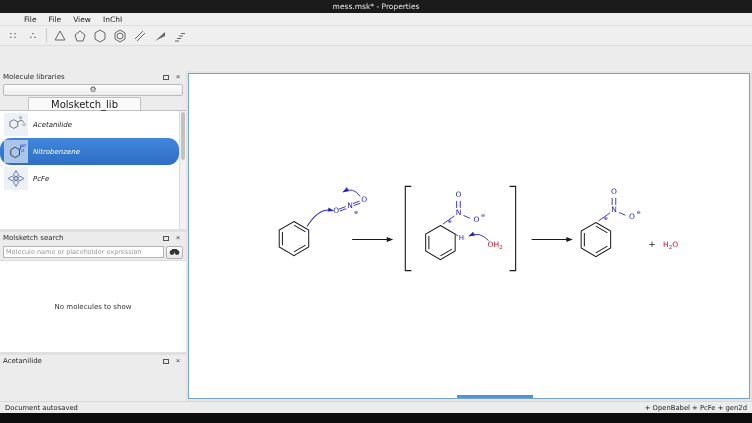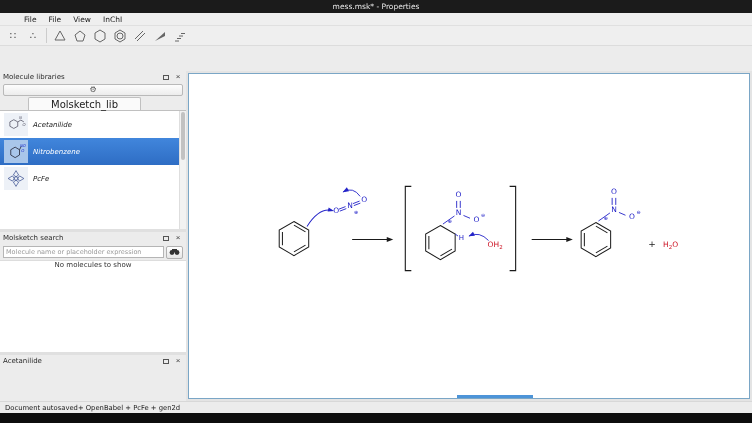--- a/index.html
+++ b/index.html
@@ -73,53 +73,53 @@
   .lib-btn { width:100%; height:12px; border:1px solid #b9b9b9; border-radius:2px;
              background:linear-gradient(#fdfdfd,#ececec); display:flex; align-items:center; justify-content:center; }
   .gear { font-size:8px; color:#555; line-height:1; }
   .tabbar { flex:0 0 14px; display:flex; align-items:flex-end; border-bottom:1px solid #c0c0c0; padding-left:28px; background:#ececec; }
   .tab { height:13px; padding:0 22px; font-size:10px; color:#1a1a1a; background:#fafafa;
          border:1px solid #c0c0c0; border-bottom:none; border-radius:2px 2px 0 0;
          display:flex; align-items:center; }
   .lib-list-wrap { flex:1; position:relative; background:#fff; overflow:hidden; }
   .lib-list { position:absolute; inset:0 7px 0 0; overflow:hidden;font-style:italic; }
   .lib-row { height:27px; display:flex; align-items:center; gap:5px; padding:0 4px; background:#fff; }
-  .lib-row.selected { background:linear-gradient(#4186dc,#2e6dc4); }
+  .lib-row.selected { background:linear-gradient(#4186dc,#2e6dc4);border-radius:11px; }
   .lib-thumb { width:24px; height:23px; flex:0 0 24px; background:#edf1f7; display:flex; align-items:center; justify-content:center; }
   .lib-row.selected .lib-thumb { background:#a9c6ea; }
   .lib-thumb svg { width:22px; height:21px; display:block; }
   .lib-label { font-size:7px; color:#1a1a1a; }
   .lib-row.selected .lib-label { color:#fff; }
   .lib-scroll { position:absolute; top:0; right:0; bottom:0; width:7px; background:#f2f2f2; border-left:1px solid #dedede; }
   .lib-scroll-thumb { position:absolute; top:1px; left:1px; width:4px; height:48px; background:#c2c2c2; border-radius:2px; }
 
   
   .panel.wikidata { flex:0 0 120px; }
   .wd-searchrow { flex:0 0 16px; display:flex; align-items:center; gap:2px; padding:1px 3px; }
   .wd-input { flex:1; height:12px; font-size:6.5px; border:1px solid #b5b5b5; background:#fff;
               padding:0 2px; font-family:inherit; color:#222; }
   .wd-input::placeholder { color:#9a9a9a; }
   .wd-btn { width:17px; height:13px; border:1px solid #b0b0b0; border-radius:2px;
             background:linear-gradient(#ffffff,#e6e6e6); display:flex; align-items:center; justify-content:center; padding:0; }
-  .wd-results { flex:1; background:#fff; border-top:1px solid #ddd; display:flex; justify-content:center; }
+  .wd-results { flex:1; background:#fff; border-top:1px solid #ddd; display:flex; align-items:center; justify-content:center; }
   .wd-empty { font-size:7px; color:#333; }
 
   
   .panel.properties { flex:1; }
   .prop-hint { font-size:7px; color:#333; padding:4px 3px; }
 
   
   .canvas-wrap { flex:1; padding:2px; }
   .canvas { position:relative; width:100%; height:100%; background:#fff; border:1px solid #7aa6c6; }
   .scene { position:absolute; inset:0; width:100%; height:100%; font-family:"DejaVu Sans",sans-serif; }
   .hscroll-thumb { position:absolute; bottom:0; left:268px; width:76px; height:3px; background:#4d94d8; }
 
   
   .statusbar { position:absolute; left:0; right:0; bottom:10px; height:12px; background:#ececec;
-               border-top:1px solid #d8d8d8; display:flex; align-items:center; 
+               border-top:1px solid #d8d8d8; display:flex; align-items:center; justify-content:space-between;
                padding:0 5px; font-size:6.8px; color:#1a1a1a; }
   .bottom-strip { position:absolute; left:0; right:0; bottom:0; height:10px; background:#0d0d0d; }
 </style>
 </head>
 <body>
 
 <div class="titlebar">
   <span>mess.msk* - Properties</span>
 </div>
 

